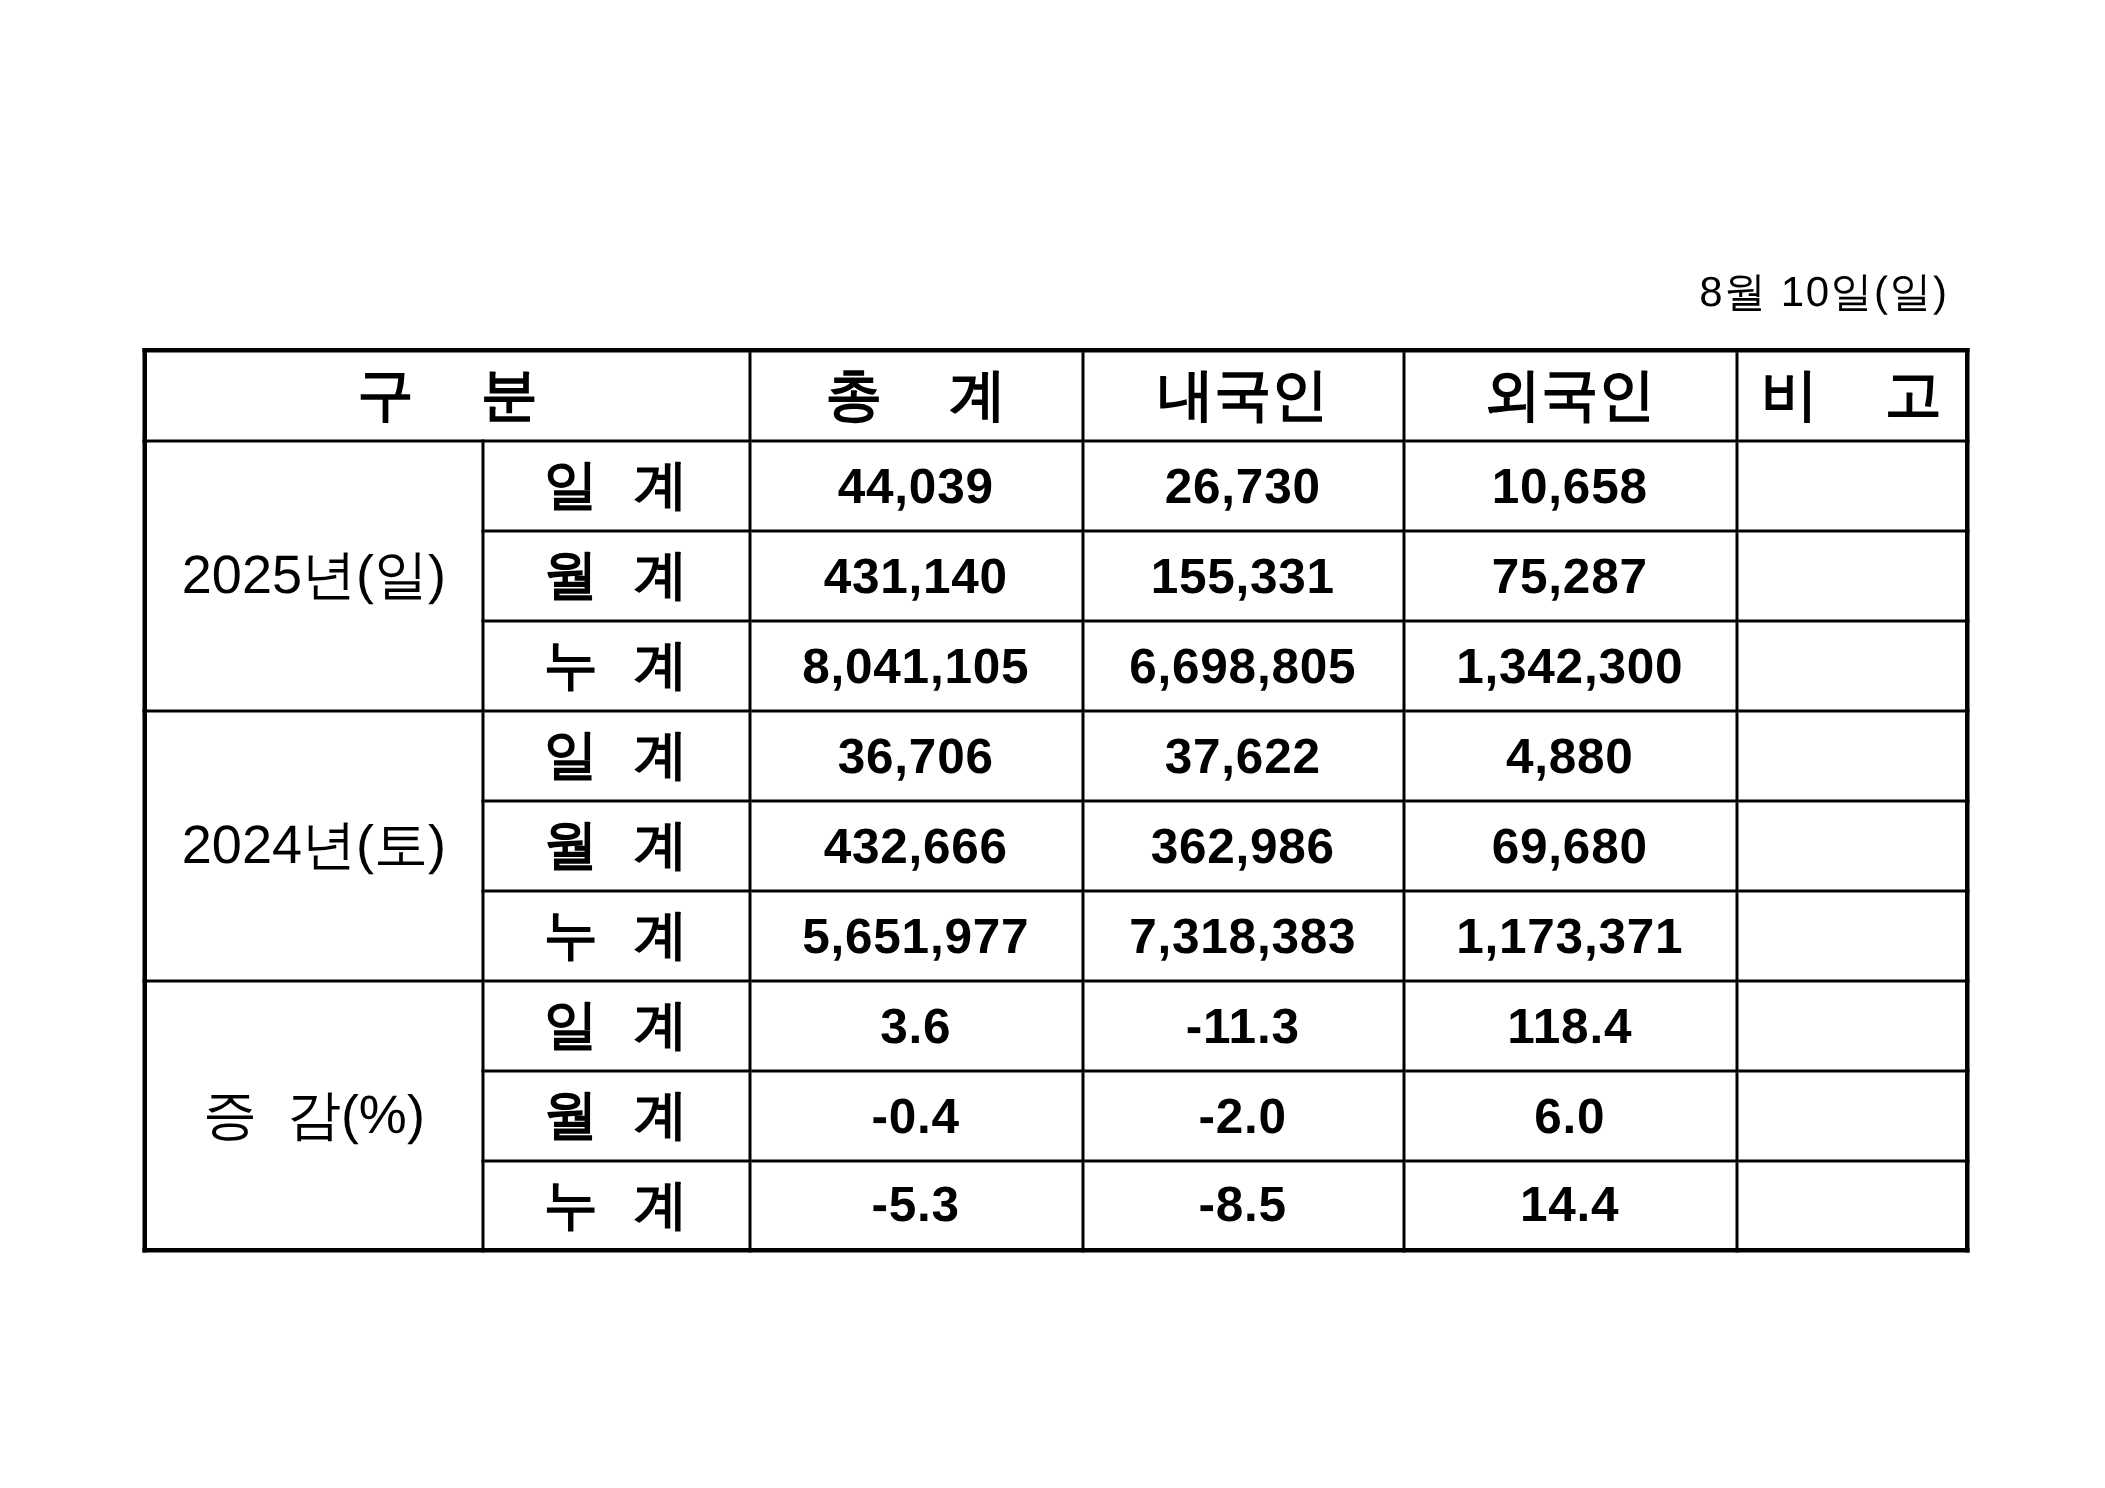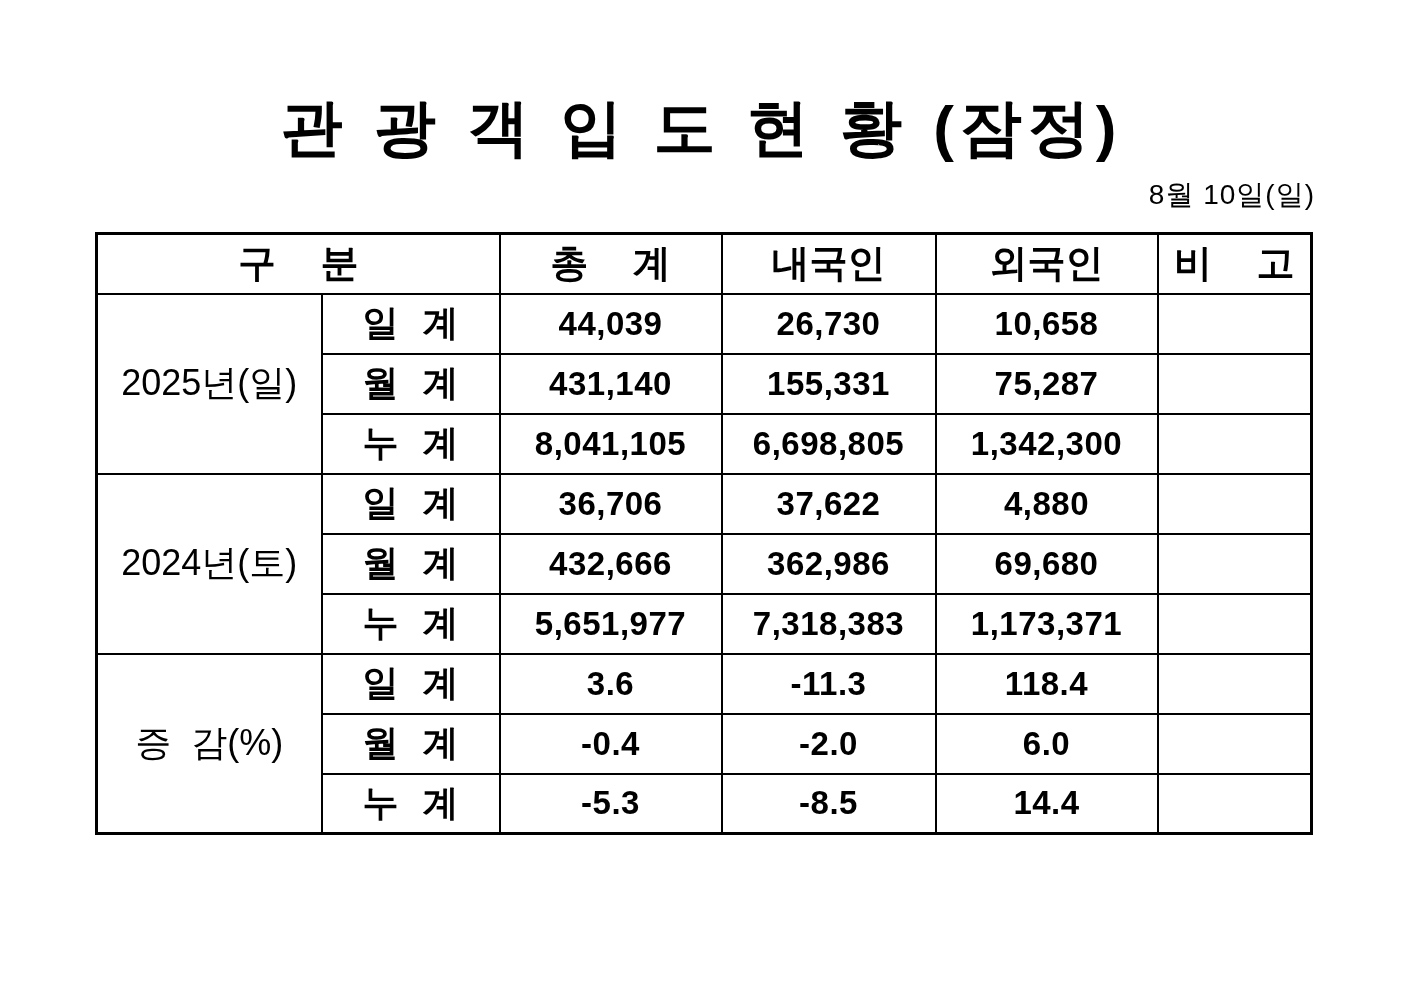--- a/index.html
+++ b/index.html
@@ -24,21 +24,21 @@
     text-align: center;
     font-size: 62px;
     font-weight: 800;
     letter-spacing: 6px;
     word-spacing: 2px;
     white-space: nowrap;
   }
   .report-date {
     position: absolute;
     top: 176px;
-    right: 88px;
+    right: 104px;
     font-size: 28px;
     font-weight: 400;
     letter-spacing: 1px;
   }
   table.stats {
     position: absolute;
     top: 232px; left: 95px;
     width: 1215px;
     border-collapse: collapse;
     table-layout: fixed;
@@ -83,21 +83,20 @@
     font-weight: 700;
     word-spacing: 7px;
     letter-spacing: 0.5px;
   }
 </style>
 </head>
 <body>
 
 <div class="page">
 
-  <h1 class="title">관 광 객 입 도 현 황 (잠정)</h1>
 
   <div class="report-date">8월 10일(일)</div>
 
   <table class="stats">
     <colgroup>
       <col style="width:225px">
       <col style="width:178px">
       <col style="width:222px">
       <col style="width:214px">
       <col style="width:222px">

